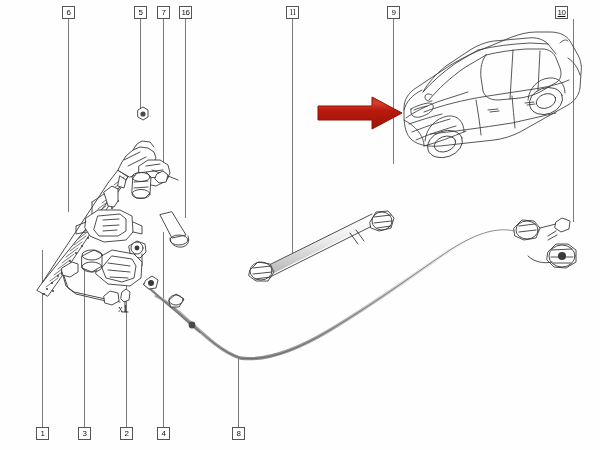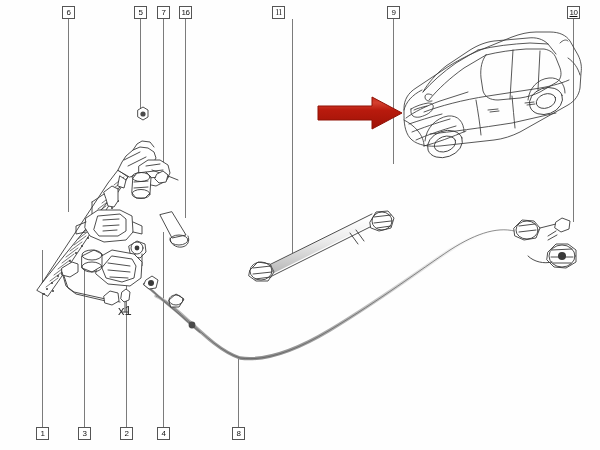--- a/index.html
+++ b/index.html
@@ -34,24 +34,24 @@
     background:#7b7b7b;
     z-index:5;
   }
   .leader.v{width:1px;}
   
   #redarrow{position:absolute;z-index:60;}
   
   #art{position:absolute;left:0;top:0;z-index:20;}
   .xmark{
     position:absolute;
-    font-size:13px;
+    font-size:10px;
     color:#333;
     z-index:30;
-    font-family:Liberation Sans, sans-serif;
+    font-family:Liberation Serif, serif;
   }
 </style>
 </head>
 <body>
 
 <div id="sheet">
 
   <svg id="art" width="600" height="450" viewBox="0 0 600 450">
     <defs>
       <linearGradient id="rodgrad" x1="0" y1="0" x2="0" y2="1">
@@ -330,23 +330,23 @@
       <div class="leader v" style="left: 126px; background: rgb(123, 123, 123); top: 268px; height: 159px;"></div>
       <div class="leader v" style="left: 163px; background: rgb(123, 123, 123); top: 232px; height: 195px;"></div>
       <div class="leader v" style="left: 238px; background: rgb(123, 123, 123); top: 358px; height: 69px;"></div>
     </div>
 
   <div id="callouts">
       <div class="callout" style="left: 62px; top: 6px;">6</div>
       <div class="callout" style="left: 134px; top: 6px;">5</div>
       <div class="callout" style="left: 157px; top: 6px;">7</div>
       <div class="callout" style="left: 179px; top: 6px;">16</div>
-      <div class="callout" style="left: 272px; top: 6px; font-family: Liberation Serif, serif;">11</div>
+      <div class="callout" style="left: 286px; top: 6px; font-family: Liberation Serif, serif;">11</div>
       <div class="callout" style="left: 387px; top: 6px;">9</div>
-      <div class="callout" style="left: 567px; top: 6px; text-decoration: underline;">10</div>
+      <div class="callout" style="left: 555px; top: 6px; text-decoration: underline;">10</div>
       <div class="callout" style="left: 36px; top: 427px;">1</div>
       <div class="callout" style="left: 78px; top: 427px;">3</div>
       <div class="callout" style="left: 120px; top: 427px;">2</div>
       <div class="callout" style="left: 157px; top: 427px;">4</div>
       <div class="callout" style="left: 232px; top: 427px;">8</div>
     </div>
 
   <div id="marks">
       <div class="xmark" style="left: 118px; top: 303px;">x1</div>
     </div>

